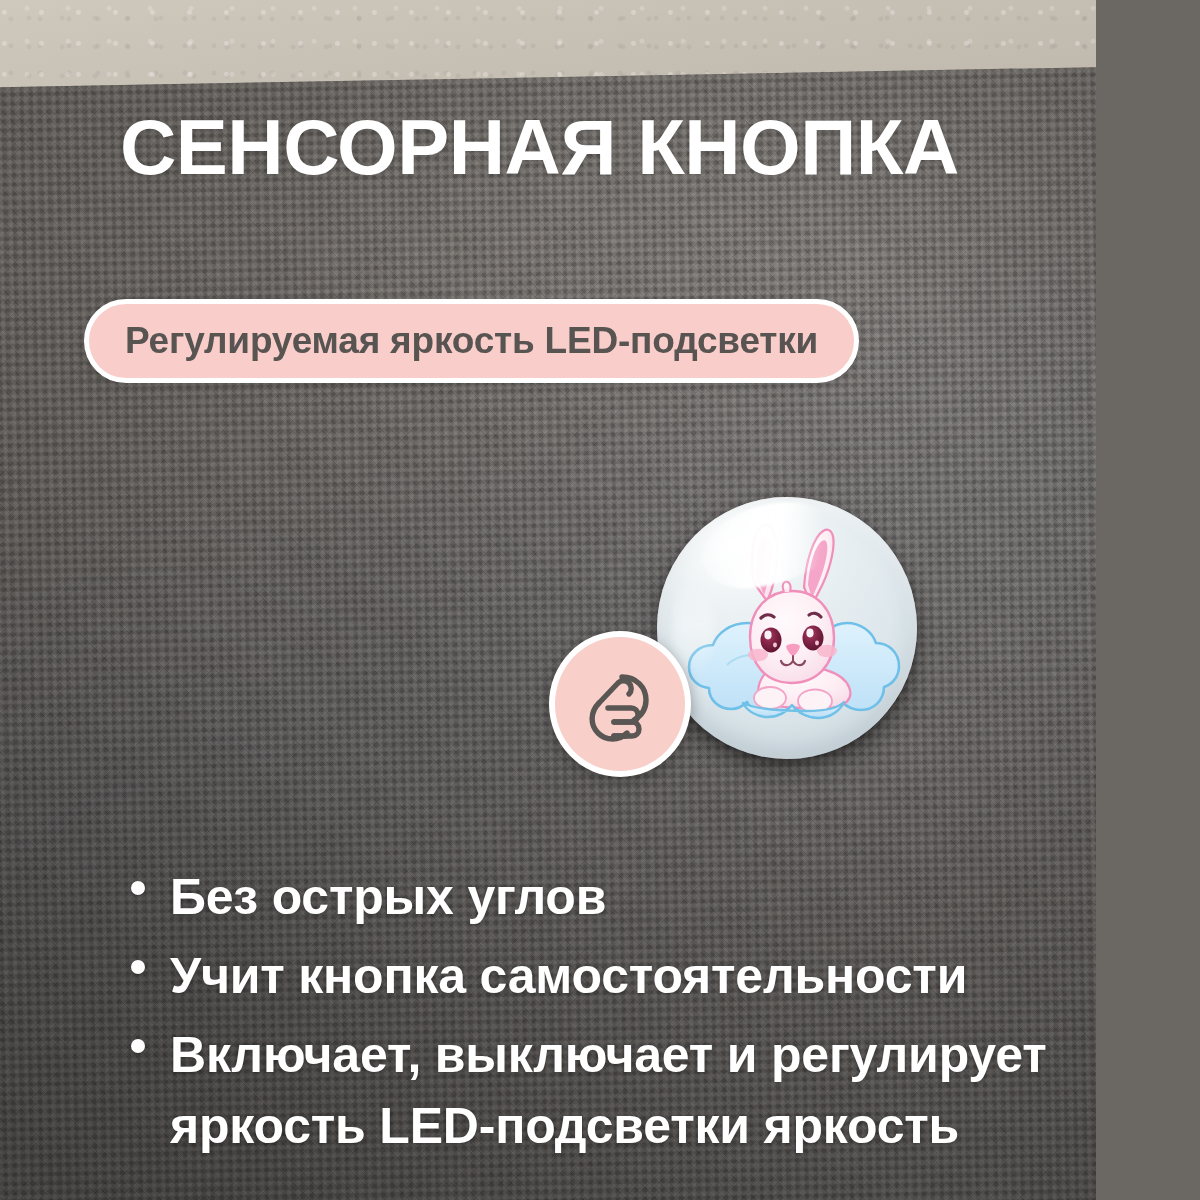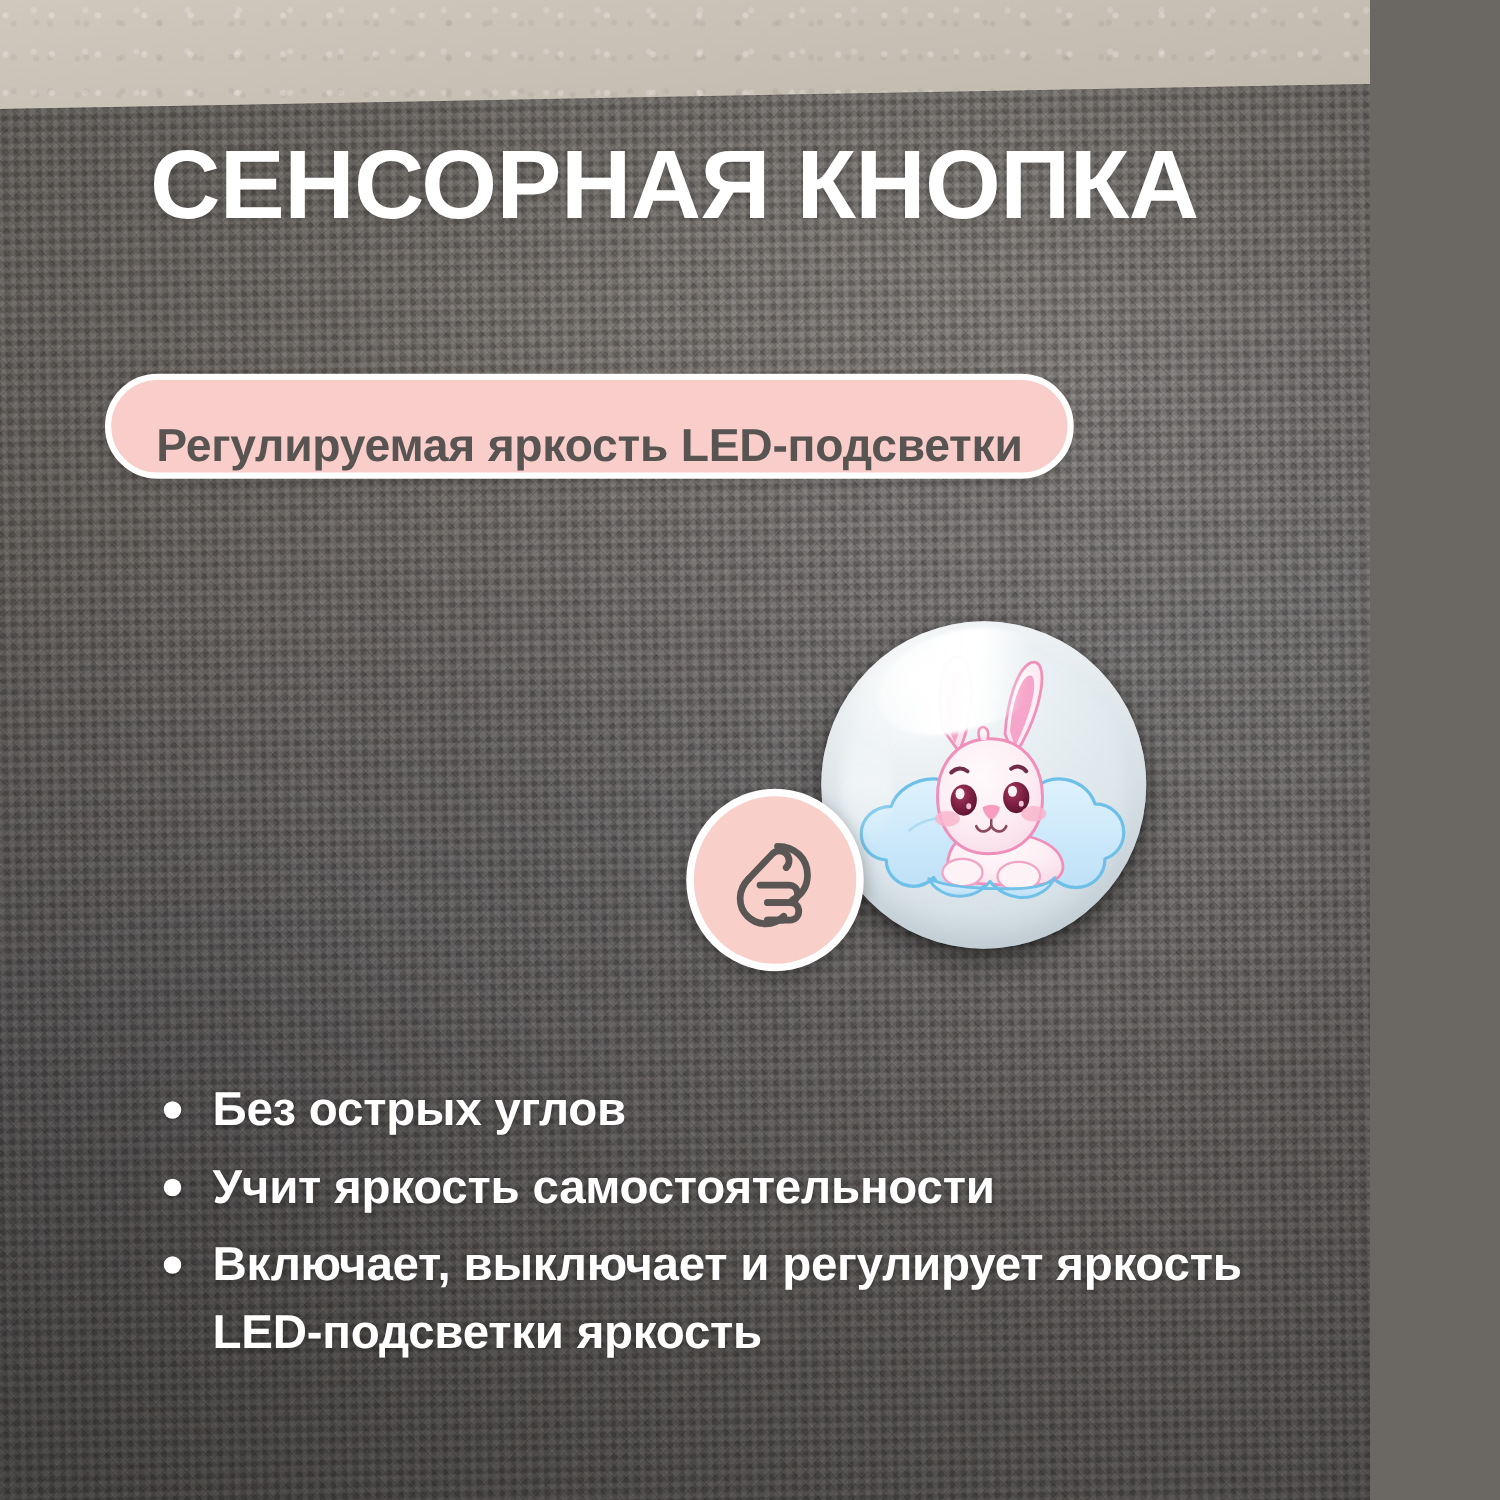--- a/index.html
+++ b/index.html
@@ -64,21 +64,21 @@
     position:absolute;left:120px;top:58px;width:930px;
     font-weight:800;font-size:78px;line-height:.96;
     letter-spacing:-0.5px;color:#ffffff;text-transform:uppercase;
     text-shadow:0 1px 6px rgba(0,0,0,.22);
   }
   .headline .l2{display:block;}
 
   
   .pill{
     position:absolute;left:84px;top:299px;
-    display:flex;align-items:flex-end;justify-content:center;
+    display:flex;align-items:center;justify-content:center;
     height:84px;padding:0 36px;box-sizing:border-box;
     background:#f9ceca;border:5px solid #ffffff;border-radius:46px;
     box-shadow:0 2px 10px rgba(0,0,0,.18);
   }
   .pill-text{
     font-size:37px;font-weight:700;color:#575452;white-space:nowrap;
     letter-spacing:-0.2px;
   }
 
   
@@ -121,21 +121,21 @@
     box-shadow:0 4px 14px rgba(0,0,0,.3);
   }
 
   
   .bullets{
     position:absolute;left:125px;top:862px;width:960px;
     list-style:none;margin:0;padding:0;
   }
   .bullets li{
     position:relative;padding-left:45px;margin:0 0 8px 0;
-    font-size:38px;font-weight:700;line-height:1.42;color:#ffffff;
+    font-size:50px;font-weight:700;line-height:1.42;color:#ffffff;
     text-shadow:0 1px 5px rgba(0,0,0,.35);letter-spacing:-0.2px;
   }
   .bullets li:before{
     content:"";position:absolute;left:6px;top:19px;
     width:14px;height:14px;border-radius:50%;background:#ffffff;
     box-shadow:0 1px 3px rgba(0,0,0,.3);
   }
 </style>
 </head>
 <body>
@@ -255,17 +255,17 @@
 
         <path d="M34 50 L57 50 C61 50 64 53 64 57 C64 61 61 64 57 64 L40 64"></path>
         <path d="M40 64 L58 64 C62 64 65 67 65 71 C65 75 62 78 58 78 L40 78"></path>
         <path d="M40 78 L52 78"></path>
       </g>
     </svg>
   </div>
 
   <ul class="bullets">
     <li>Без острых углов</li>
-    <li>Учит яркость самостоятельности</li>
+    <li>Учит кнопка самостоятельности</li>
     <li>Включает, выключает и регулирует яркость LED-подсветки яркость</li>
   </ul>
 
 </div>
 
 </body></html>

